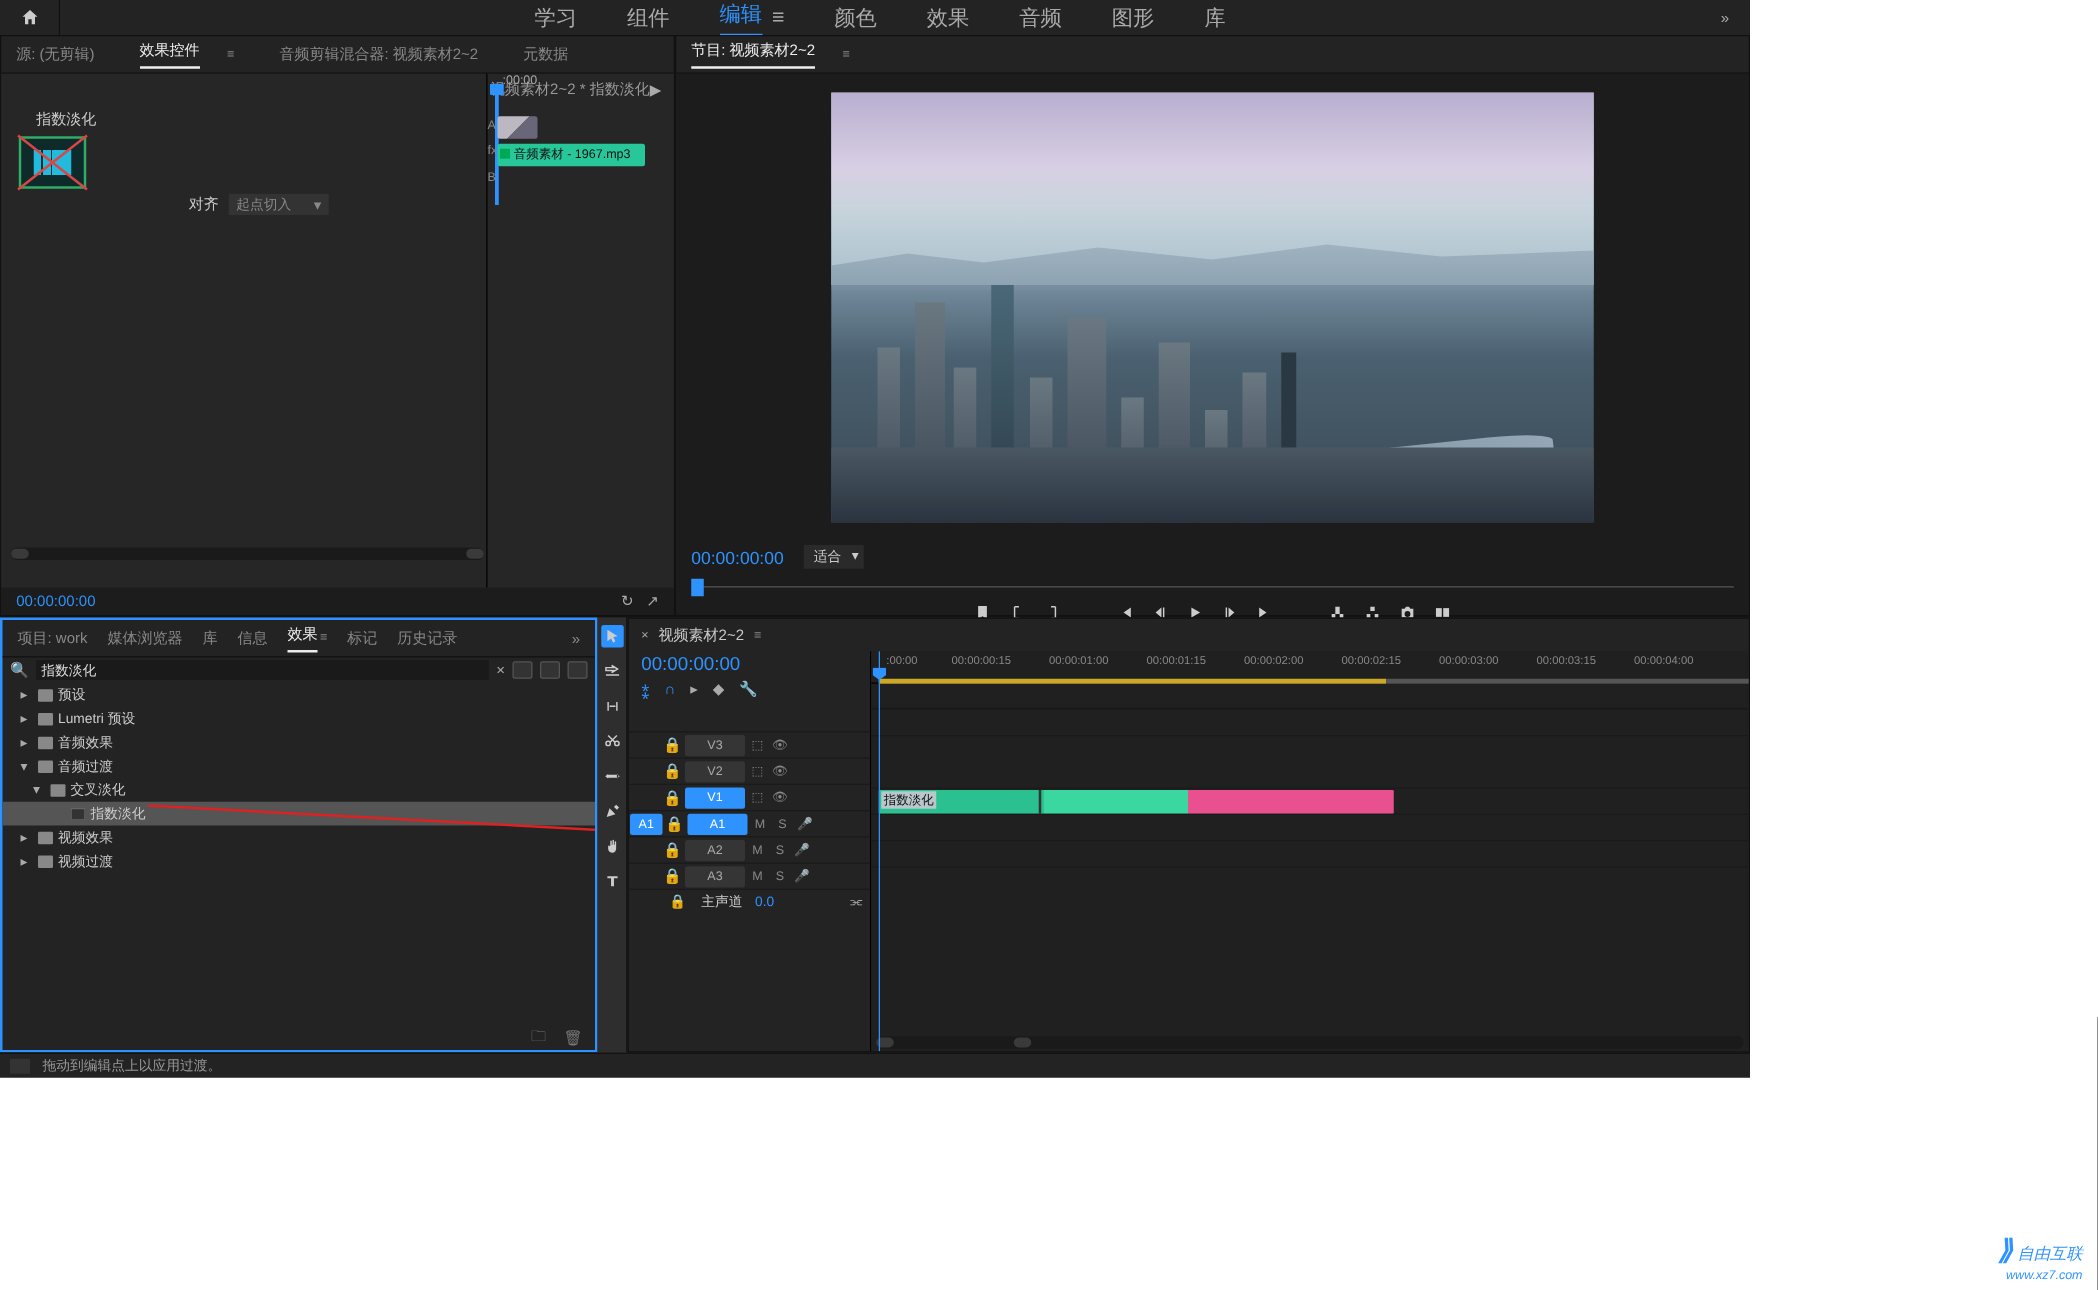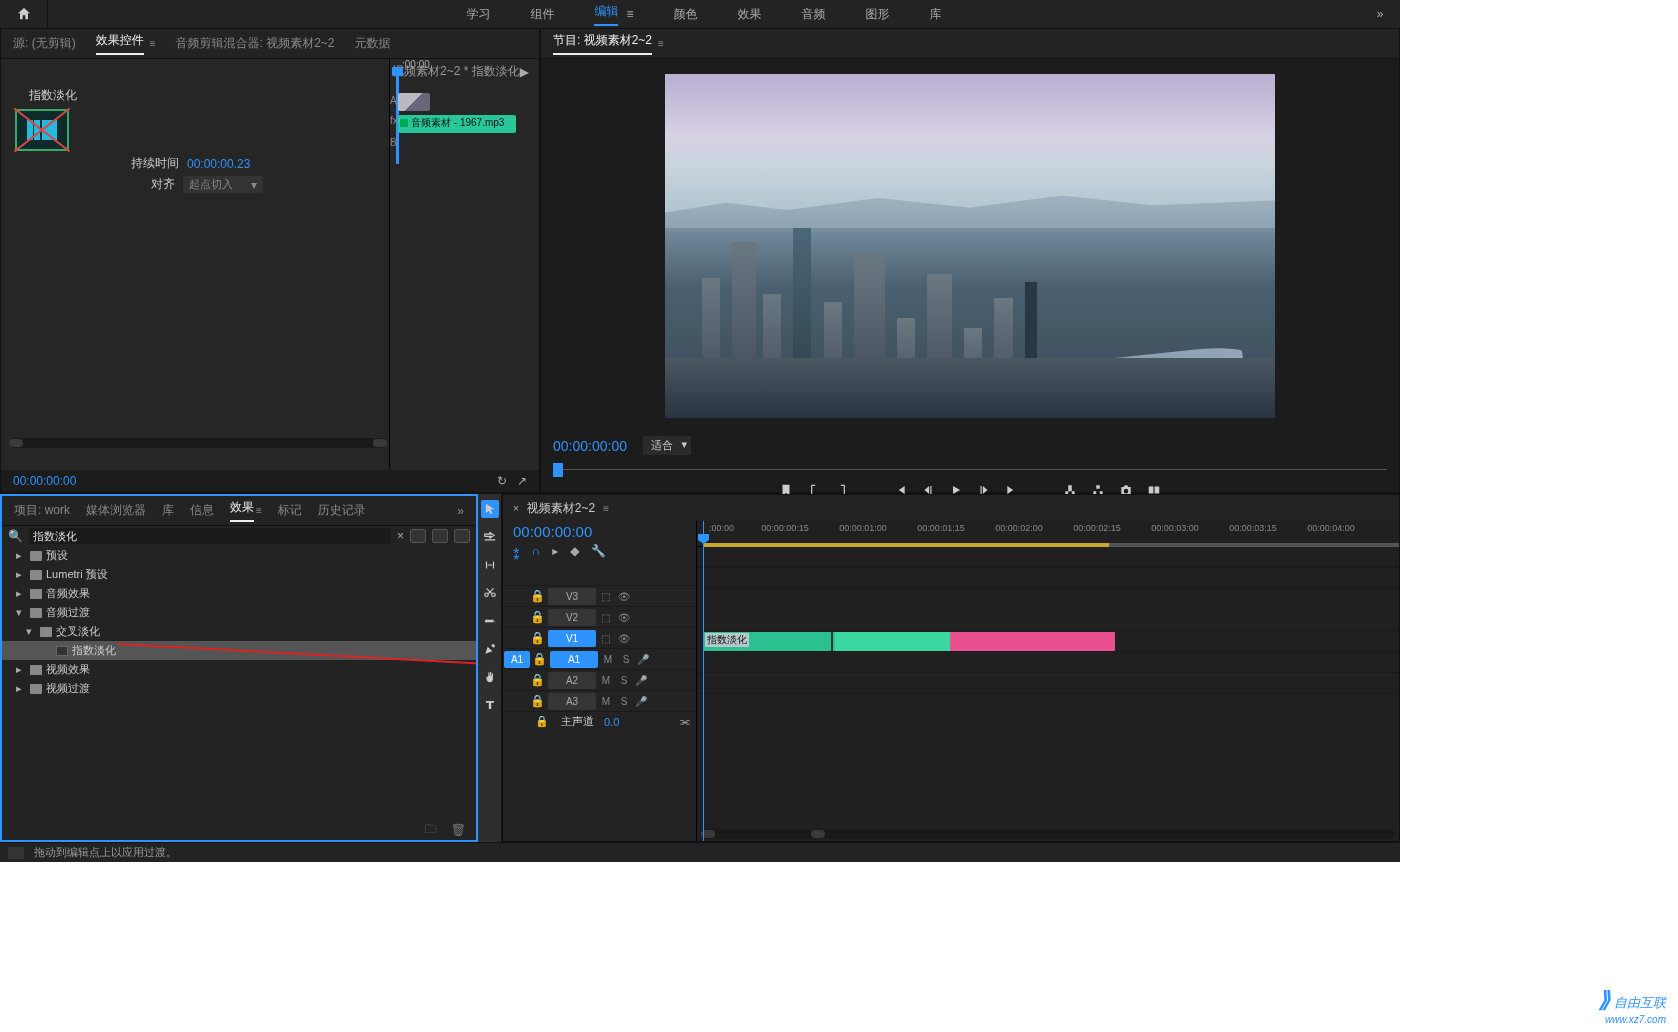--- a/index.html
+++ b/index.html
@@ -6,28 +6,28 @@
 body { background:#fff; width:1678px; height:1032px; overflow:hidden; }
 .app { width:1400px; height:862px; background:#232323; display:flex; flex-direction:column; color:#ccc; font-size:12px; }
 .titlebar { background:#fff; color:#000; height:19px; display:flex; align-items:center; padding:0 4px; gap:6px; }
 .titlebar .pr-icon { width:14px; height:14px; background:#2a0a3a; color:#d994ff; font-size:8px; font-weight:bold; display:flex; align-items:center; justify-content:center; border-radius:2px; }
 .menubar { background:#fff; color:#000; height:18px; display:flex; align-items:center; gap:12px; padding:0 6px; border-bottom:1px solid #ddd; }
 .menubar span { cursor:default; font-size:12px; }
 .workspace-bar { background:#232323; height:28px; display:flex; align-items:center; }
 .home-btn { width:48px; height:100%; display:flex; align-items:center; justify-content:center; border-right:1px solid #111; }
 .home-btn svg { width:16px; height:16px; fill:#ccc; }
 .ws-tabs { flex:1; display:flex; align-items:center; justify-content:center; gap:40px; }
-.ws-tabs span { color:#aaa; cursor:pointer; font-size:12px; }
+.ws-tabs span { color:#aaa; cursor:pointer; font-size:17px; }
 .ws-tabs span.active { color:#2e93ff; border-bottom:2px solid #2e93ff; padding-bottom:4px; }
 .overflow { width:40px; display:flex; align-items:center; justify-content:center; color:#aaa; }
 .content { flex:1; display:flex; flex-direction:column; }
 .upper { height:465px; display:flex; }
 .lower { flex:1; display:flex; border-top:1px solid #111; }
 .panel { background:#232323; border:1px solid #111; display:flex; flex-direction:column; }
-.panel-tabs { height:30px; display:flex; align-items:center; gap:20px; padding:0 12px; border-bottom:1px solid #111; color:#888; }
+.panel-tabs { height:30px; display:flex; align-items:center; gap:36px; padding:0 12px; border-bottom:1px solid #111; color:#888; }
 .panel-tabs span { cursor:pointer; }
 .panel-tabs span.active { color:#eee; border-bottom:2px solid #eee; padding-bottom:4px; }
 .panel-tabs .menu-icon { font-size:10px; margin-left:-14px; }
 .source-panel { width:540px; }
 .src-body { flex:1; position:relative; background:#262626; }
 .clip-header { padding:4px 10px; color:#999; display:flex; justify-content:flex-end; align-items:center; }
 .effect-row { display:flex; align-items:center; padding:3px 10px 3px 28px; }
 .thumb-row { padding:2px 14px; }
 .thumb { width:54px; height:42px; background:#0e2a2a; border:2px solid #3a6; position:relative; display:flex; align-items:center; justify-content:center; }
 .thumb::before, .thumb::after { content:""; position:absolute; width:70px; height:2px; background:#d44; transform:rotate(38deg); }
@@ -174,24 +174,20 @@
             <span style="color:#aaa;">▶</span>
           </div>
           <div class="effect-row">
               <span>指数淡化</span>
             </div>
           <div class="thumb-row">
               <div class="thumb">
                 <div class="wave"></div>
               </div>
             </div>
-          <div class="duration-row">
-            <span>持续时间</span>
-            <span class="dur-value">00:00:00.23</span>
-          </div>
           <div class="align-row">
             <span>对齐</span>
             <span class="align-select">起点切入</span>
             <span style="color:#888;margin-left:-20px;">▾</span>
           </div>
           <div class="mini-timeline">
             <span class="mini-tc">:00:00</span>
             <div class="mini-play"></div>
             <span class="mini-ab" style="top:36px;">A</span>
             <div class="mini-block mini-fade"></div>

